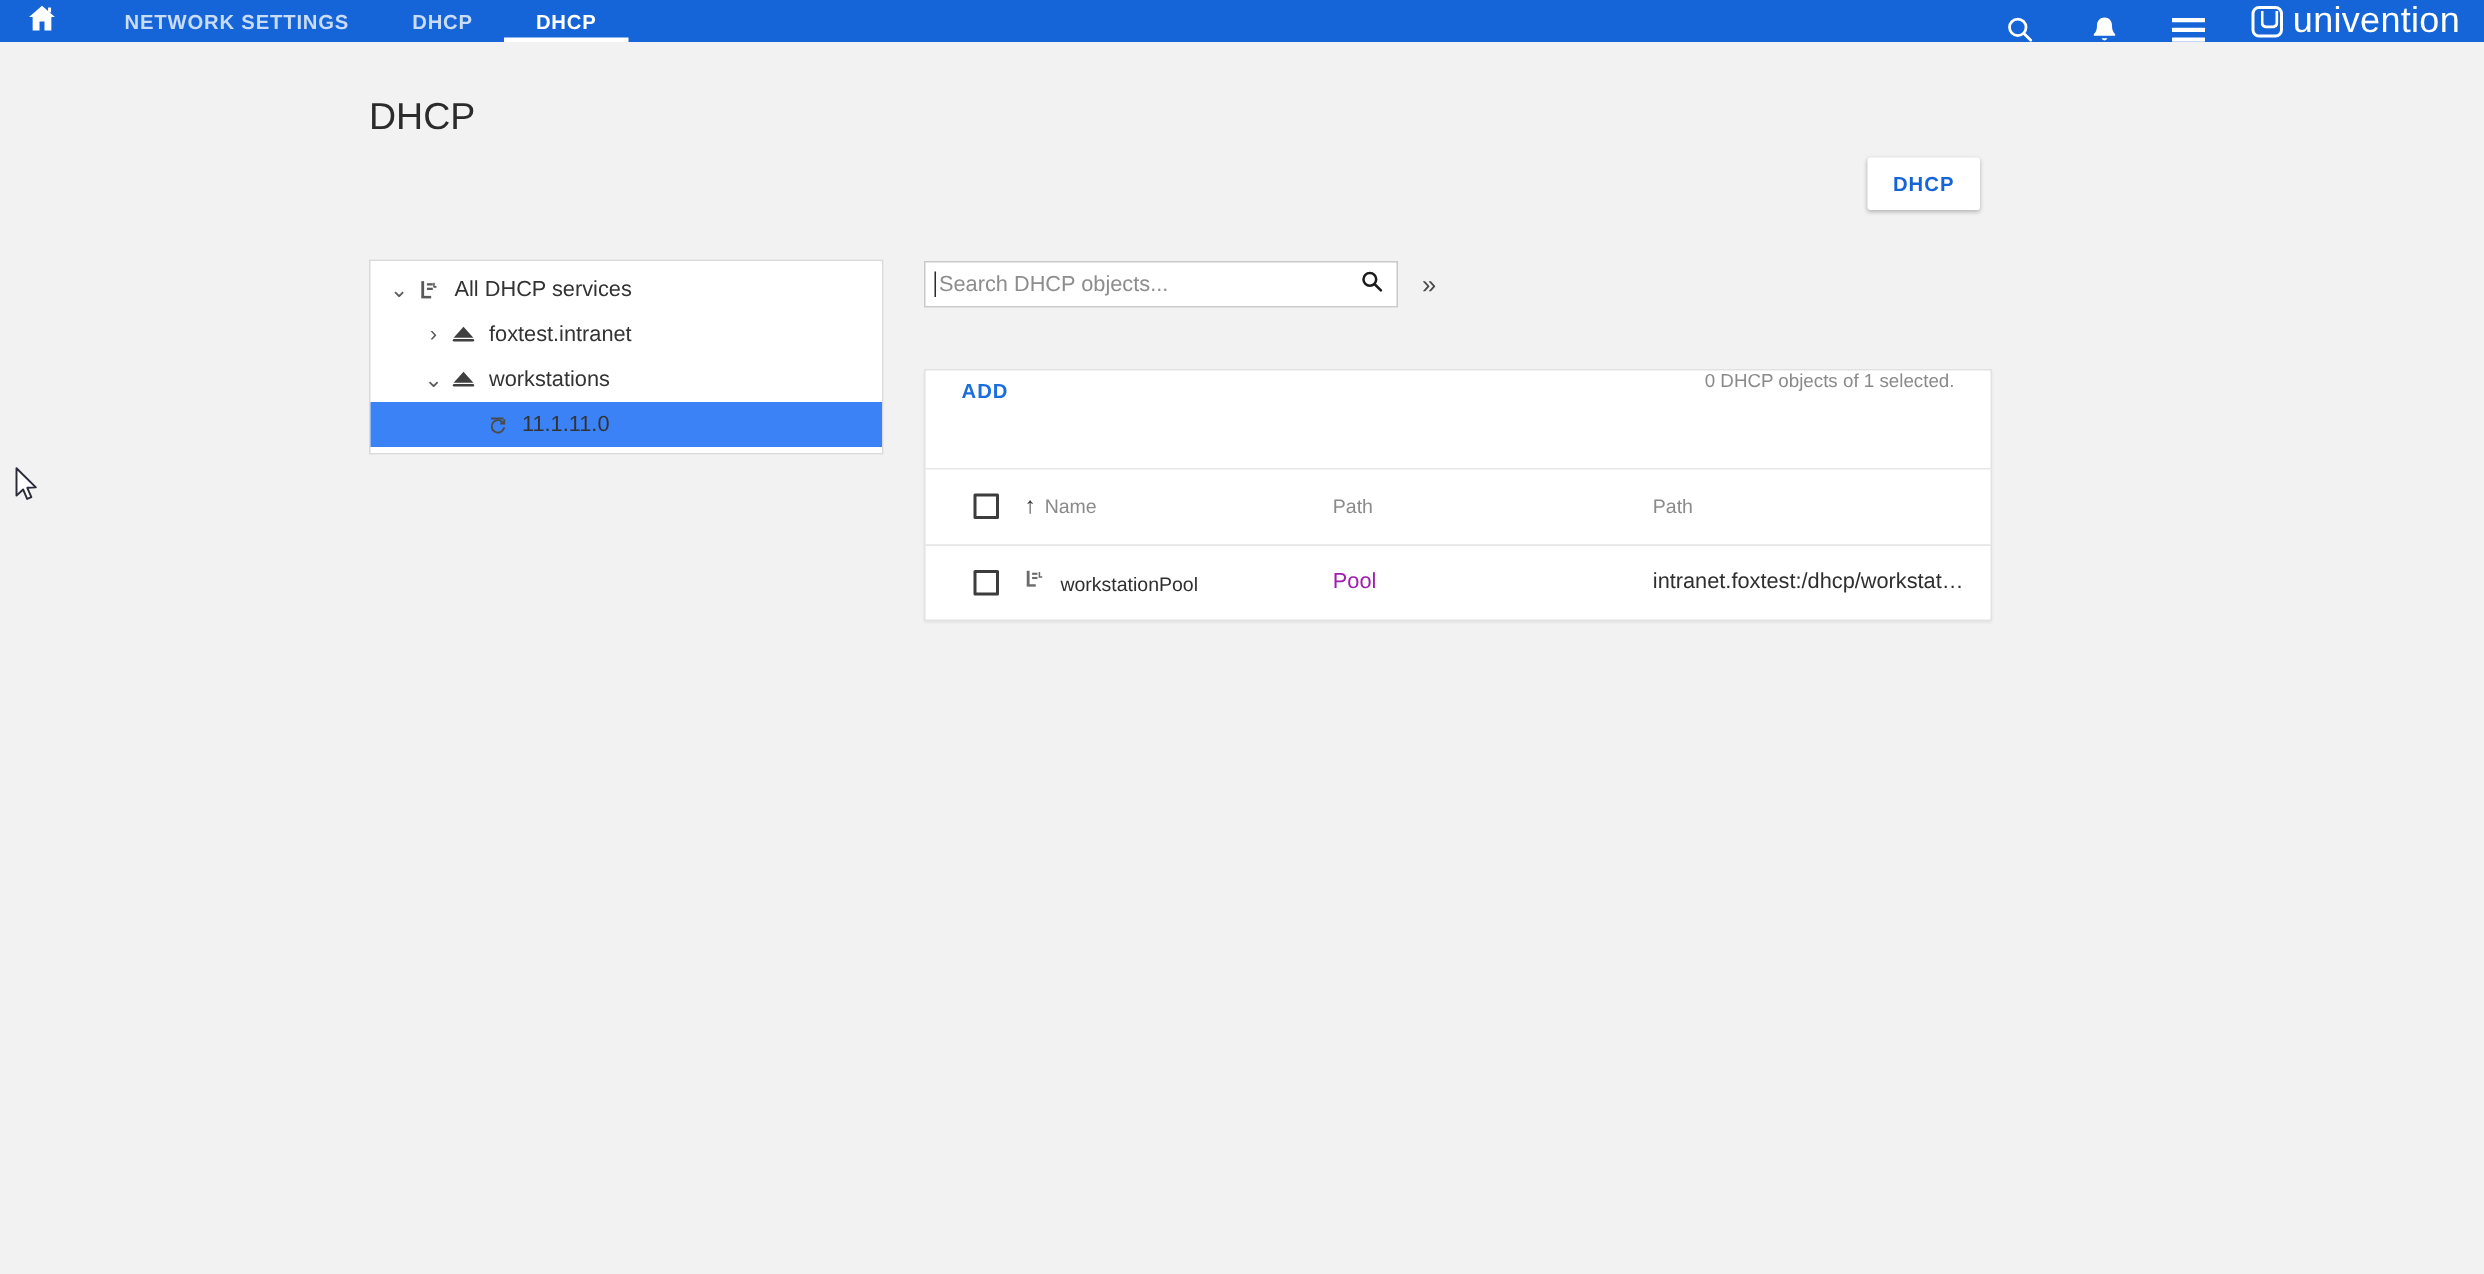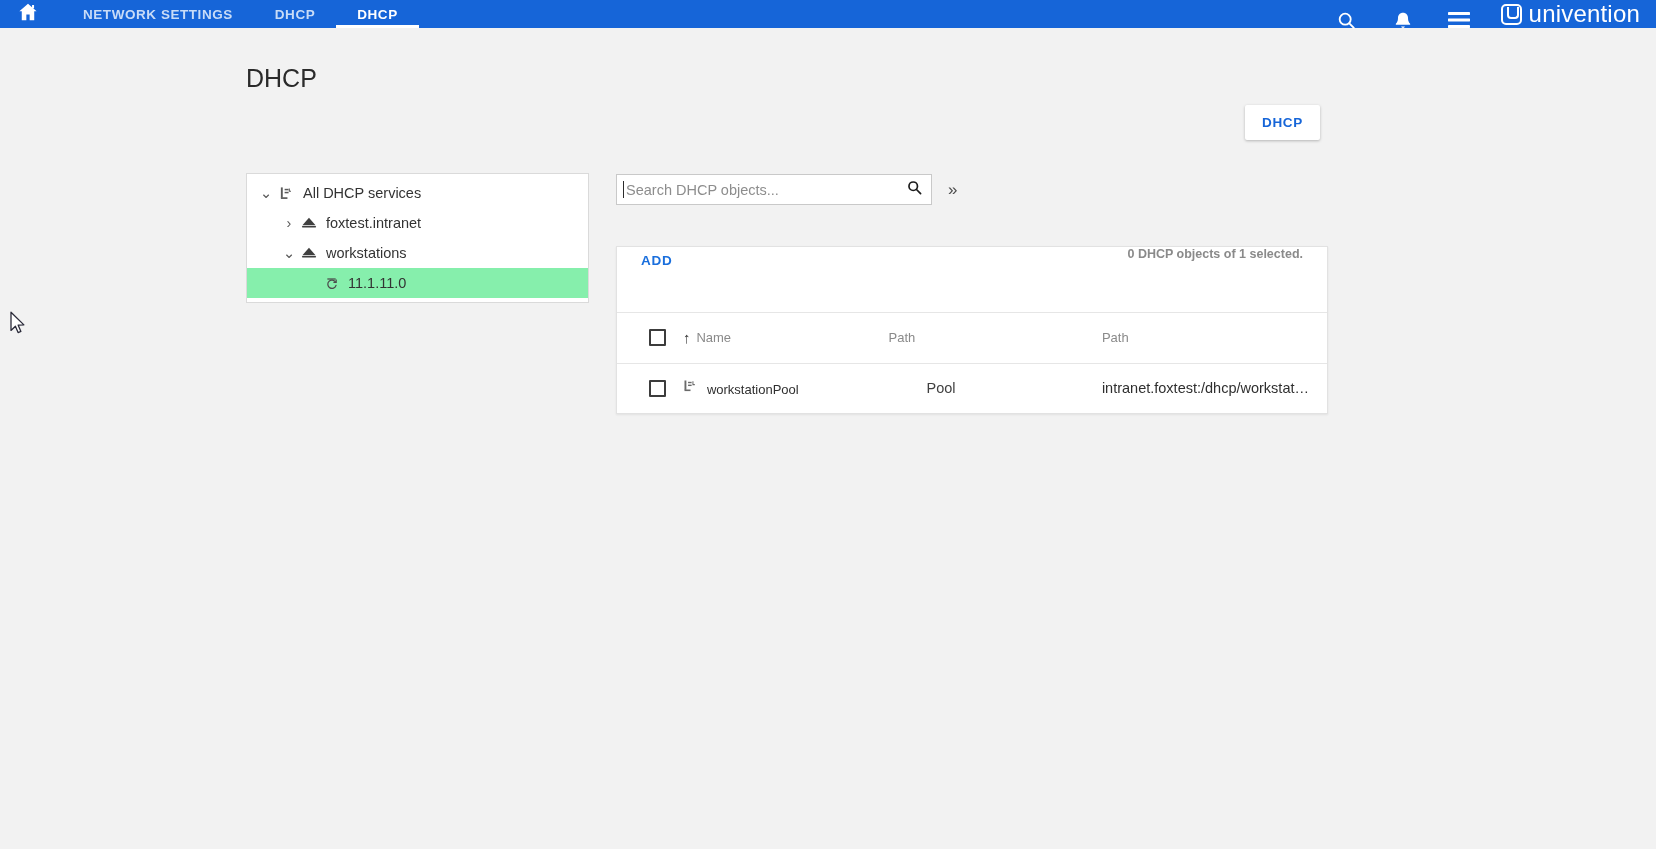--- a/index.html
+++ b/index.html
@@ -125,21 +125,21 @@
   }
   .tree-row {
     display: flex;
     align-items: center;
     height: 30px;
     font-size: 14.5px;
     color: #333333;
     padding-left: 10px;
     cursor: pointer;
   }
-  .tree-row.selected { background: #86efac; }
+  .tree-row.selected { background: #3b82f6; }
   .tree-row.lvl2 { padding-left: 33px; }
   .tree-row.lvl3 { padding-left: 73px; }
   .twisty {
     width: 18px; height: 18px;
     display: flex; align-items: center; justify-content: center;
     flex: none;
     color: #5a5a5a;
   }
   .tree-ico {
     width: 22px; height: 18px;
@@ -213,21 +213,20 @@
     letter-spacing: .7px;
     background: none; border: none;
     font-family: "Liberation Sans", sans-serif;
     cursor: pointer;
     padding: 6px 2px;
   }
   .grid-status {
     margin-left: auto;
     font-size: 12.5px;
     color: #8a8a8a;
-    font-weight: bold;
   }
   .grid-table { width: 100%; border-collapse: collapse; }
   .grid-table th, .grid-table td {
     text-align: left;
     font-weight: normal;
     padding: 0;
   }
   .th-row { height: 50px; border-bottom: 1px solid #e6e6e6; }
   .td-row { height: 50px; }
   .col-check { width: 66px; padding-left: 32px !important; }
@@ -249,21 +248,21 @@
     gap: 6px;
   }
   .sort-arrow { color: #3c3c3c; font-size: 15px; line-height: 1; }
   .cell-name {
     font-size: 13px;
     color: #2f2f2f;
     display: flex;
     align-items: flex-end;
     gap: 9px;
   }
-  .cell-type { font-size: 14.5px; color: #404040; margin-left: 38px; }
+  .cell-type { font-size: 14.5px; color: #a21caf; }
   .cell-path {
     font-size: 14.5px;
     color: #2f2f2f;
     white-space: nowrap;
     overflow: hidden;
     text-overflow: ellipsis;
     max-width: 196px;
   }
 
   

